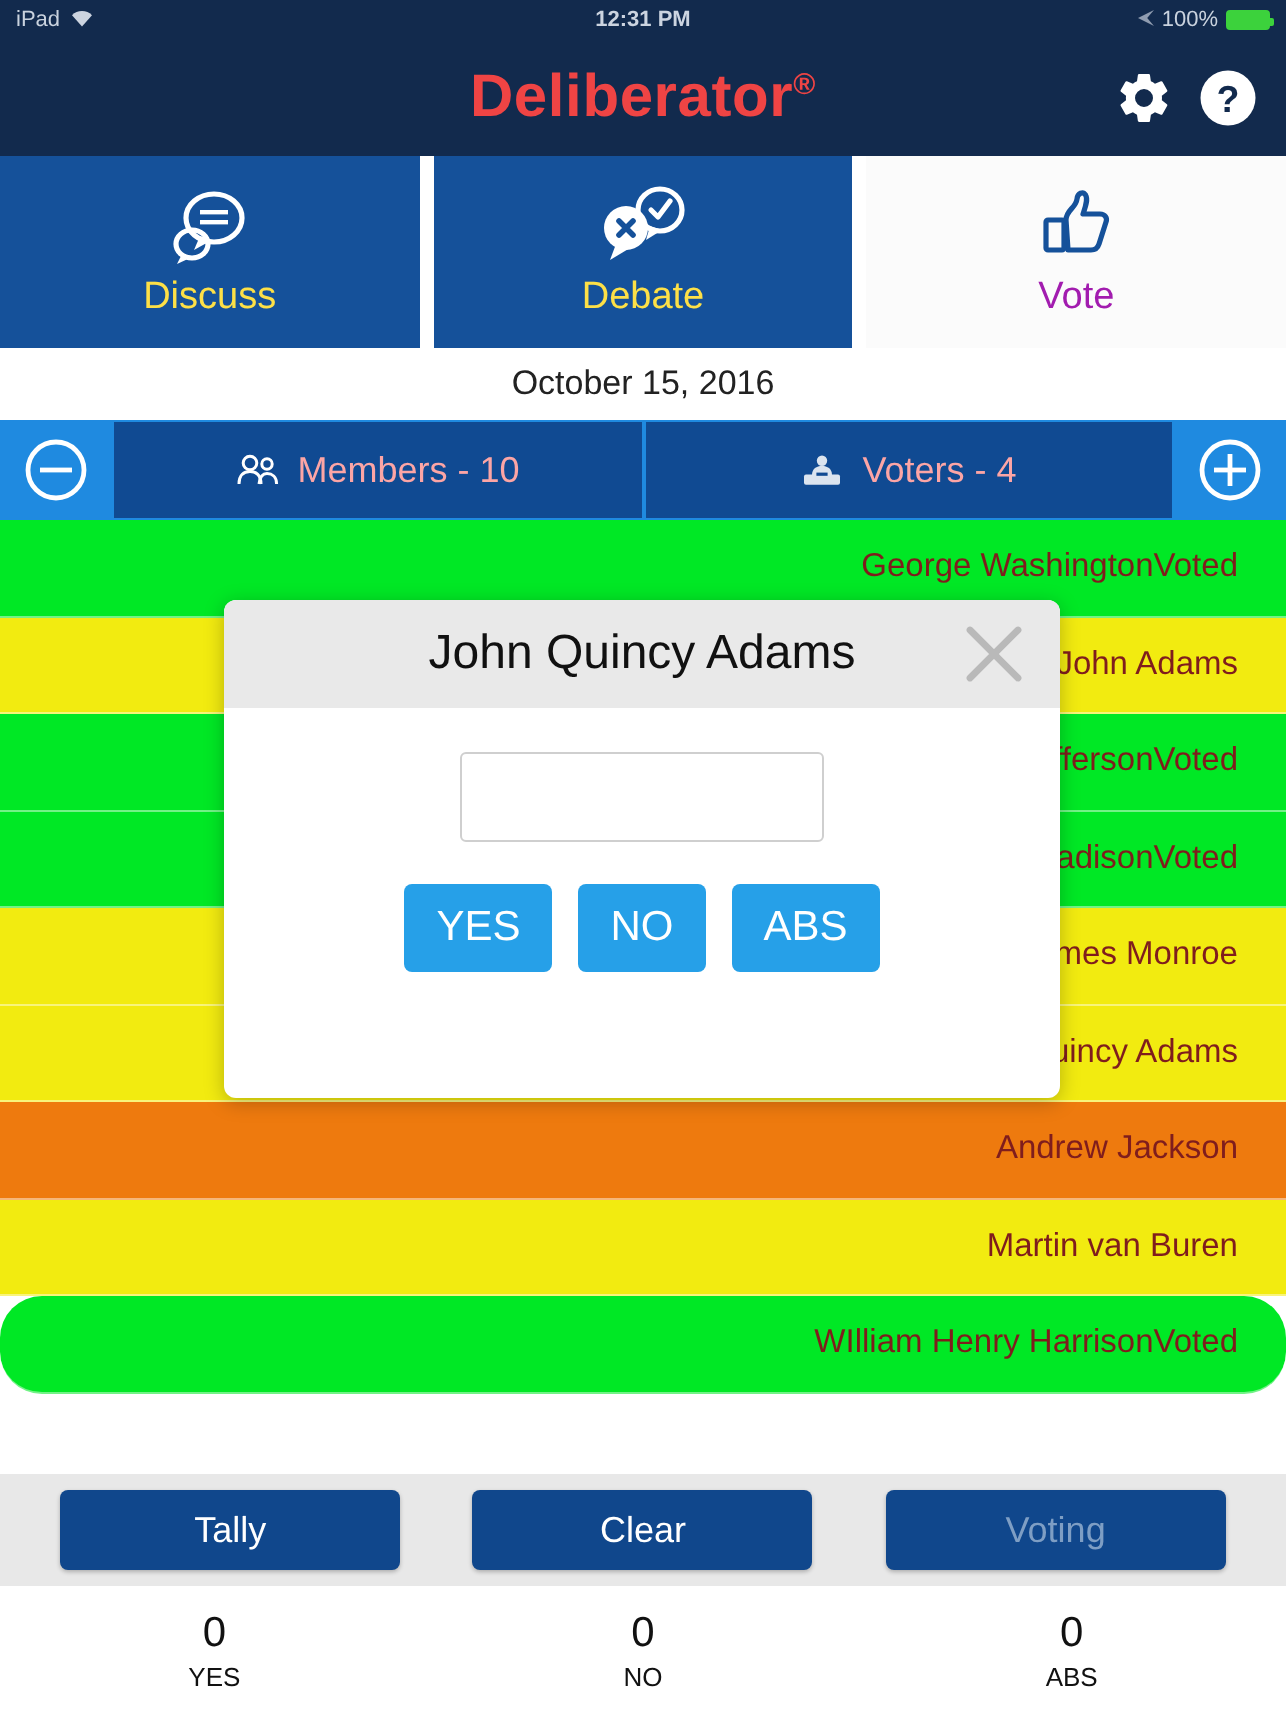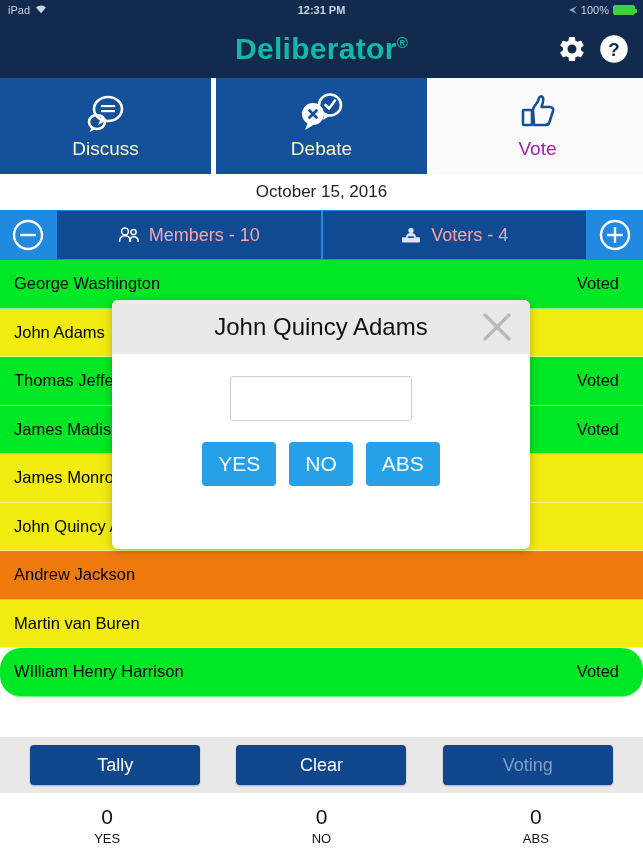--- a/index.html
+++ b/index.html
@@ -35,36 +35,36 @@
     width: 2px; height: 4px; background: #3cd23c; border-radius: 0 1px 1px 0;
   }
   .wifi { display: inline-block; }
 
   
   .titlebar {
     flex: 0 0 58px; background: #122A4D; position: relative;
     display: flex; align-items: center; justify-content: center;
   }
   .app-title {
-    color: #14b8a6; font-size: 30px; font-weight: 600; letter-spacing: .3px;
+    color: #ef4444; font-size: 30px; font-weight: 600; letter-spacing: .3px;
     position: relative;
   }
   .app-title .reg { font-size: 15px; vertical-align: super; }
   .title-actions {
     position: absolute; right: 14px; top: 50%; transform: translateY(-50%);
     display: flex; align-items: center; gap: 12px;
   }
   .title-actions svg { display: block; }
 
   
   .tabbar { flex: 0 0 96px; display: flex; background: #15519A; }
   .tab {
     flex: 1; display: flex; flex-direction: column; align-items: center;
-    justify-content: center; gap: 4px; color: #fef9c3; cursor: pointer;
-    border-right: 5px solid #ffffff; position: relative;
+    justify-content: center; gap: 4px; color: #fde047; cursor: pointer;
+    border-right: 7px solid #ffffff; position: relative;
   }
   .tab:last-child { border-right: none; }
   .tab .tab-label { font-size: 19px; }
   .tab.active { background: #fbfbfb; color: #a21caf; }
   .tab svg { display: block; }
 
   
   .datebar {
     flex: 0 0 36px; background: #ffffff; display: flex;
     align-items: center; justify-content: center;
@@ -82,22 +82,23 @@
     flex: 1; background: #104A92; color: #fca5a5; margin: 1px;
     display: flex; align-items: center; justify-content: center; gap: 9px;
     font-size: 18px; cursor: pointer;
   }
   .seg svg { display: block; }
 
   
   .list { flex: 1 1 auto; overflow: hidden; position: relative; }
   .row {
     height: 48.5px; display: flex; align-items: center;
-    padding: 0 14px; font-size: 16.5px; color: #000000;
+    padding: 0 14px; font-size: 16.5px; color: #7f1d1d;
     border-bottom: 1px solid rgba(255,255,255,.45);
+    text-align: right;
   }
   .row .name { flex: 1 1 auto; }
   .row .status { flex: 0 0 auto; padding-right: 10px; }
 
   
   .actionbar {
     flex: 0 0 56px; background: #e8e8e8; display: flex;
     align-items: center; justify-content: space-around; padding: 0 12px;
   }
   .act-btn {

